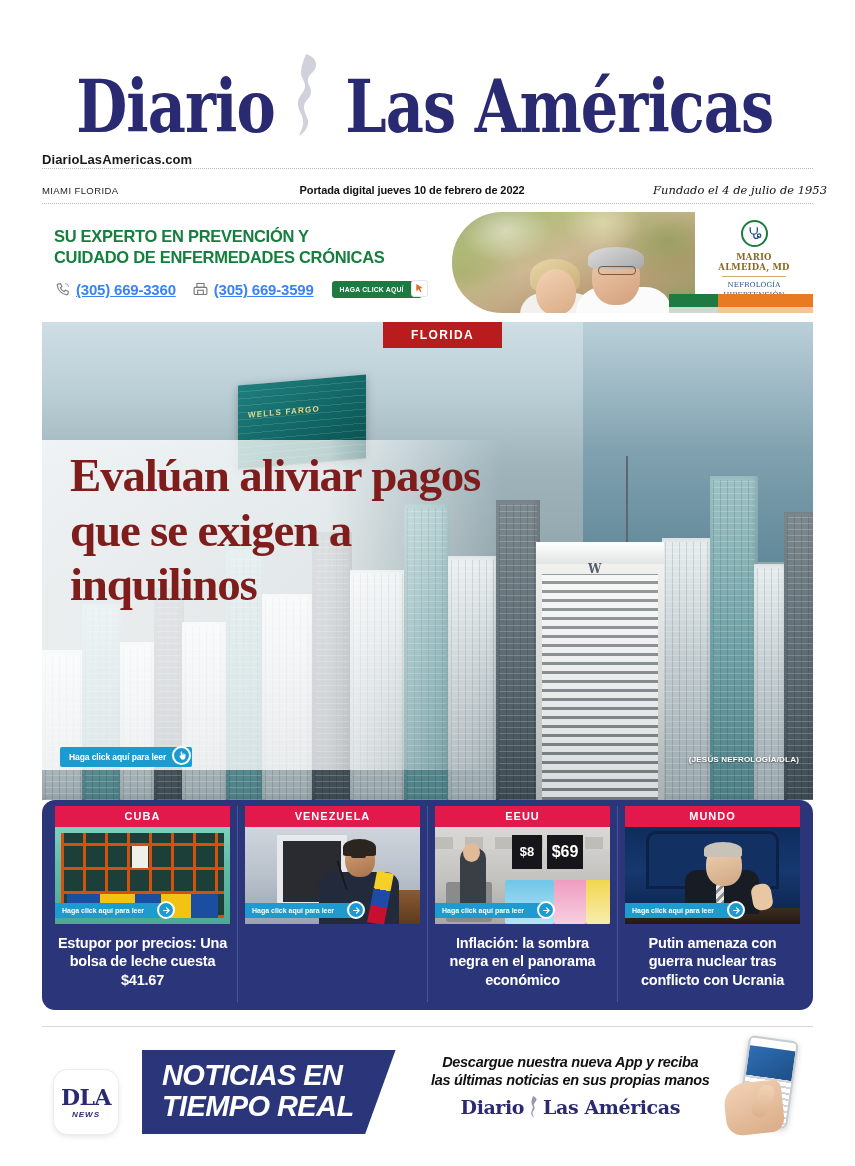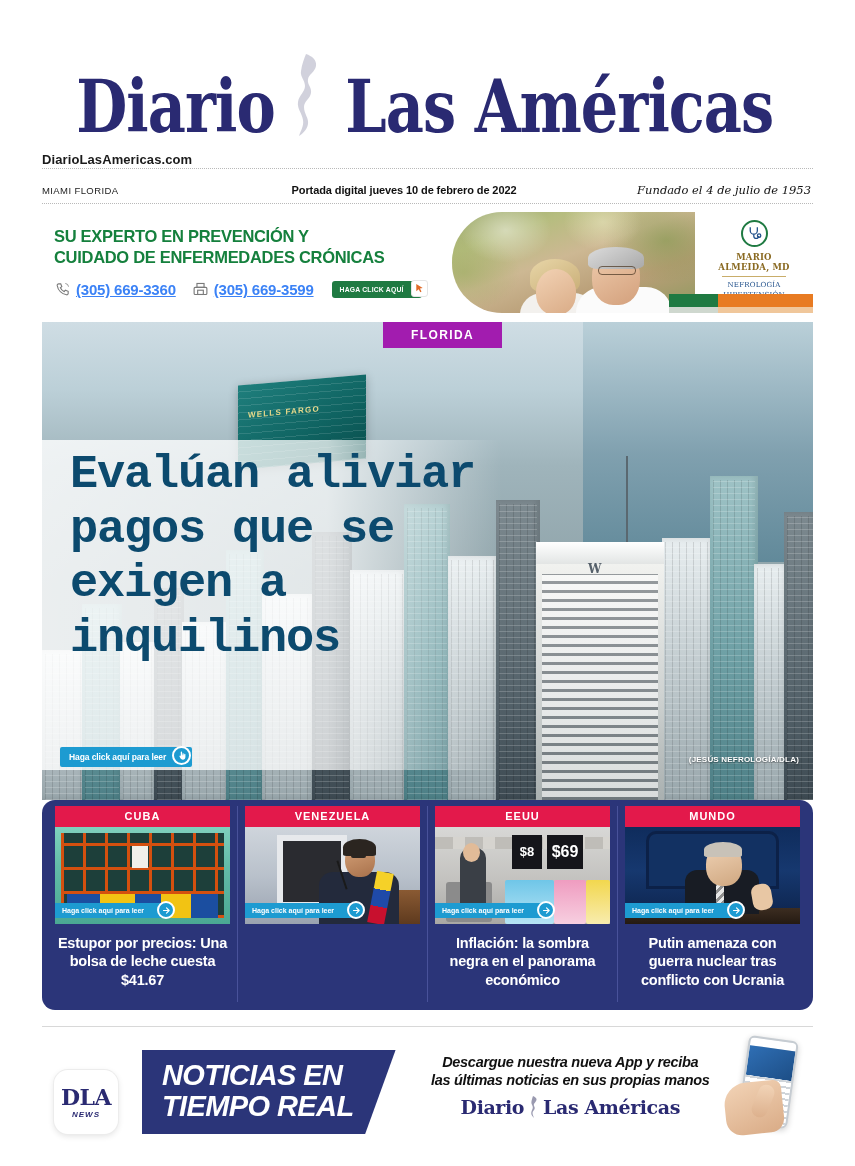--- a/index.html
+++ b/index.html
@@ -78,21 +78,21 @@
     left: 42px;
     right: 42px;
     border-top: 1px dotted #b9b9b9;
   }
   .rule-1 { top: 168px; }
   .rule-2 { top: 203px; }
 
   .dateline {
     position: absolute;
     left: 42px;
-    right: 44px;
+    right: 28px;
     top: 180px;
     display: flex;
     align-items: center;
     justify-content: space-between;
     height: 20px;
   }
   .dateline-left {
     font-size: 9.5px;
     letter-spacing: 0.4px;
     color: #222;
@@ -382,38 +382,38 @@
     background: #5a6870;
   }
   .hero-veil {
     position: absolute; left: 0; top: 118px; width: 460px; height: 330px;
     background: linear-gradient(90deg, rgba(255,255,255,.82) 0%, rgba(255,255,255,.74) 62%, rgba(255,255,255,0) 100%);
   }
 
   .hero-tag {
     position: absolute;
     left: 341px; top: 0px;
-    background: #a21caf;
+    background: #b91c1c;
     color: #fff;
     font-size: 12px;
     font-weight: 700;
     letter-spacing: 1.4px;
     padding: 6px 28px 6px 28px;
   }
 
   .hero-title {
     position: absolute;
     left: 28px;
     top: 126px;
     width: 430px;
-    font-family: Liberation Mono, monospace;
+    font-family: Liberation Serif, serif;
     font-weight: 700;
     font-size: 47px;
     line-height: 1.16;
-    color: #0c4a6e;
+    color: #7f1d1d;
     letter-spacing: -1.2px;
   }
 
   .hero-cta {
     position: absolute;
     left: 18px;
     bottom: 33px;
     background: #1d9bd1;
     color: #ffffff;
     font-size: 8.5px;

